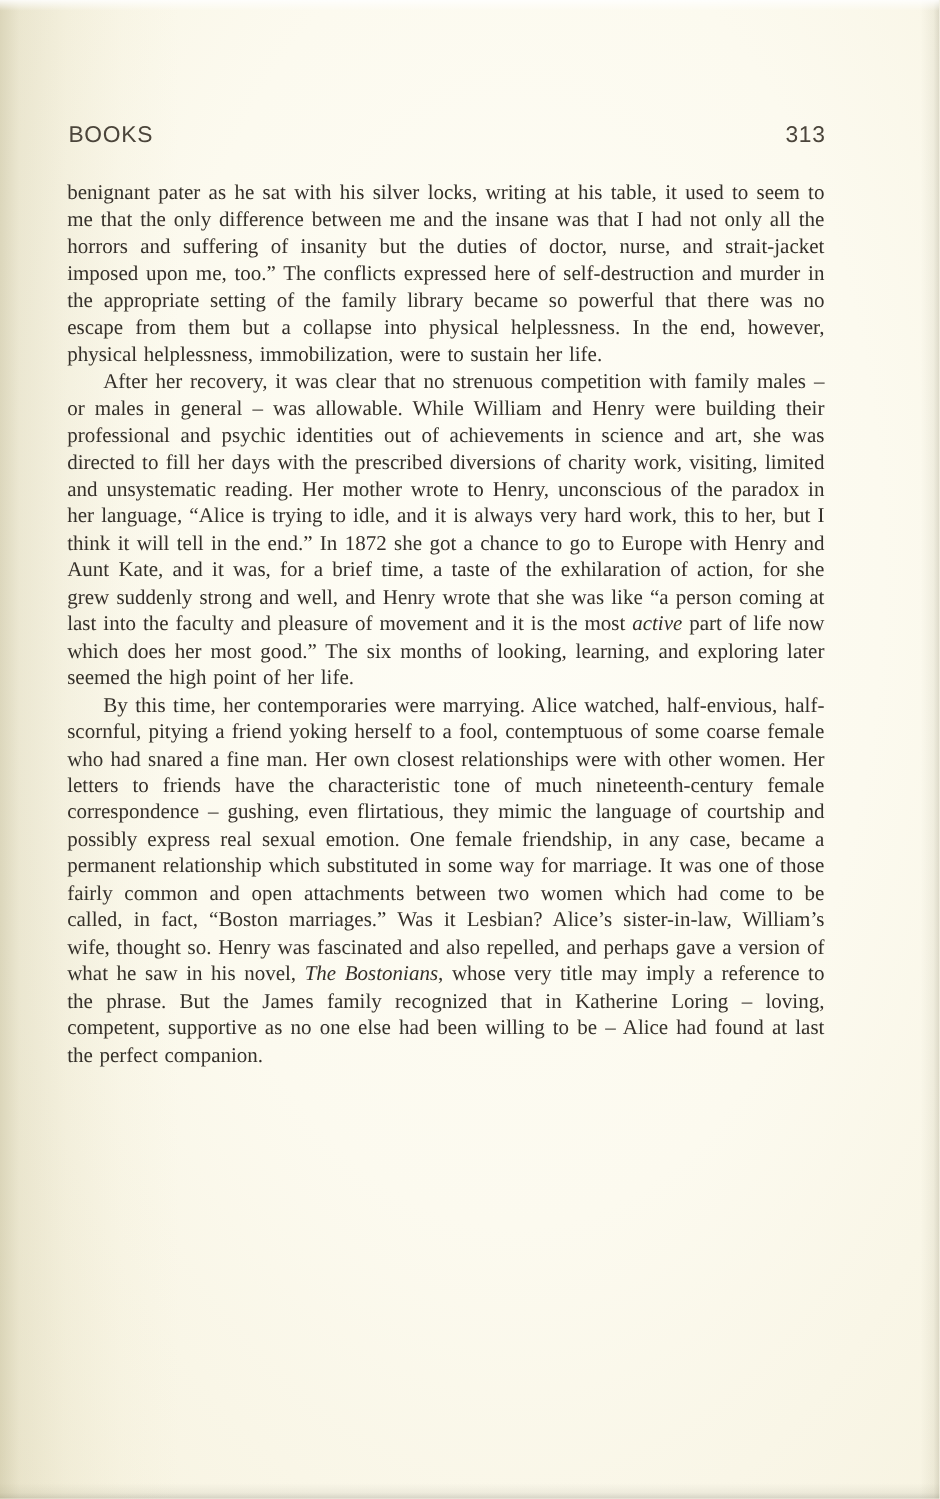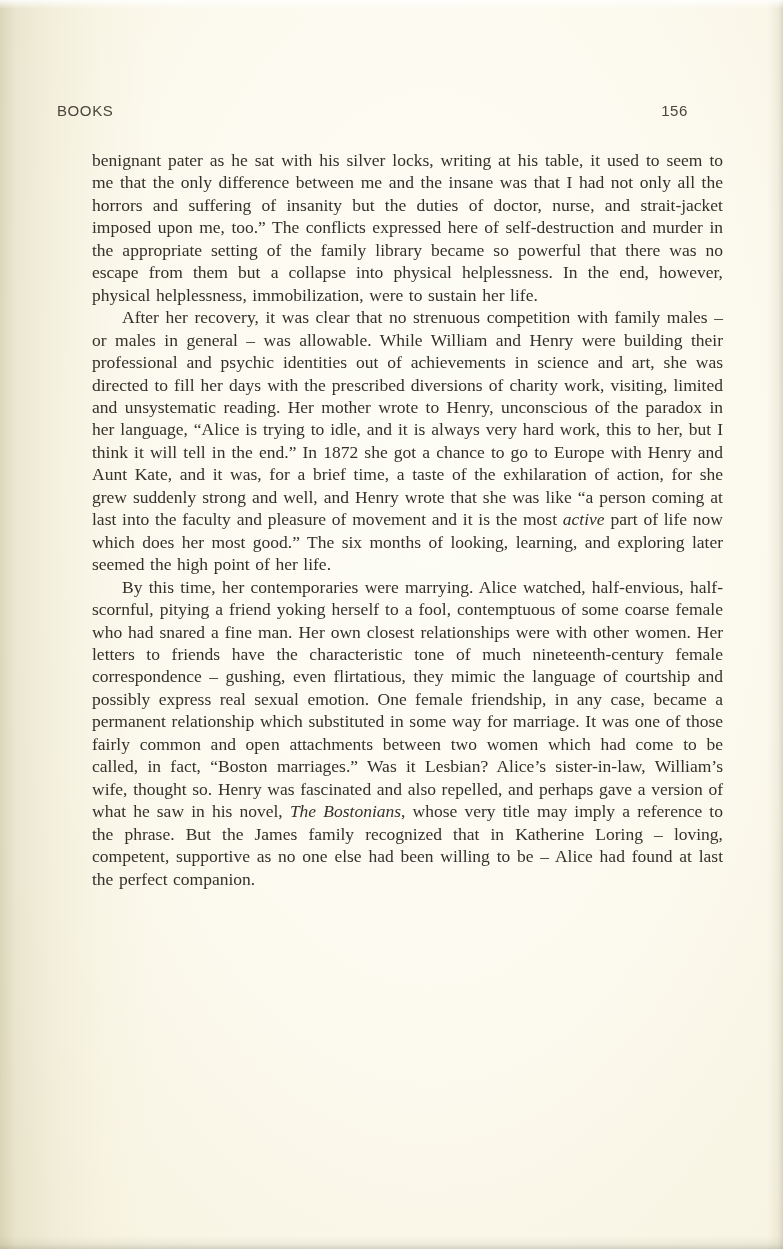--- a/index.html
+++ b/index.html
@@ -22,54 +22,53 @@
   }
   .page-header {
     position: absolute;
     top: 102px;
     left: 57px;
     right: 95px;
     display: flex;
     justify-content: space-between;
     align-items: baseline;
     font-family: "Liberation Sans", "DejaVu Sans", sans-serif;
-    font-size: 15px;
+    font-size: 19px;
     letter-spacing: 0.6px;
     color: #4b453b;
   }
   .text-block {
     position: absolute;
     top: 149px;
     left: 56px;
     width: 631px;
     font-family: "Liberation Serif", "DejaVu Serif", serif;
     font-size: 17.5px;
     line-height: 22.45px;
     text-align: justify;
     color: #35302a;
     word-spacing: 1.2px;
-    margin-left: 36px;
   }
   .para {
     margin: 0;
     padding: 0;
   }
   .para.indent {
     text-indent: 30px;
   }
   .para i {
   }
 </style>
 </head>
 <body>
 
 <div class="scan">
   <div class="page-header">
     <span class="running-head">BOOKS</span>
-    <span class="page-number">156</span>
+    <span class="page-number">313</span>
   </div>
 
   <div class="text-block">
     <p class="para"><span>benignant pater as he sat with his silver locks, writing at his table, it used to seem to me that the only difference between me and the insane was that I had not only all the horrors and suffering of insanity but the duties of doctor, nurse, and strait-jacket imposed upon me, too.” The conflicts expressed here of self-destruction and murder in the appropriate setting of the family library became so powerful that there was no escape from them but a collapse into physical helplessness. In the end, however, physical helplessness, immobilization, were to sustain her life.</span></p>
     <p class="para indent"><span>After her recovery, it was clear that no strenuous competition with family males – or males in general – was allowable. While William and Henry were building their professional and psychic identities out of achievements in science and art, she was directed to fill her days with the prescribed diversions of charity work, visiting, limited and unsystematic reading. Her mother wrote to Henry, unconscious of the paradox in her language, “Alice is trying to idle, and it is always very hard work, this to her, but I think it will tell in the end.” In 1872 she got a chance to go to Europe with Henry and Aunt Kate, and it was, for a brief time, a taste of the exhilaration of action, for she grew suddenly strong and well, and Henry wrote that she was like “a person coming at last into the faculty and pleasure of movement and it is the most </span><i>active</i><span> part of life now which does her most good.” The six months of looking, learning, and exploring later seemed the high point of her life.</span></p>
     <p class="para indent"><span>By this time, her contemporaries were marrying. Alice watched, half-envious, half-scornful, pitying a friend yoking herself to a fool, contemptuous of some coarse female who had snared a fine man. Her own closest relationships were with other women. Her letters to friends have the characteristic tone of much nineteenth-century female correspondence – gushing, even flirtatious, they mimic the language of courtship and possibly express real sexual emotion. One female friendship, in any case, became a permanent relationship which substituted in some way for marriage. It was one of those fairly common and open attachments between two women which had come to be called, in fact, “Boston marriages.” Was it Lesbian? Alice’s sister-in-law, William’s wife, thought so. Henry was fascinated and also repelled, and perhaps gave a version of what he saw in his novel, </span><i>The Bostonians</i><span>, whose very title may imply a reference to the phrase. But the James family recognized that in Katherine Loring – loving, competent, supportive as no one else had been willing to be – Alice had found at last the perfect companion.</span></p>
   </div>
 </div>
 
 </body></html>

